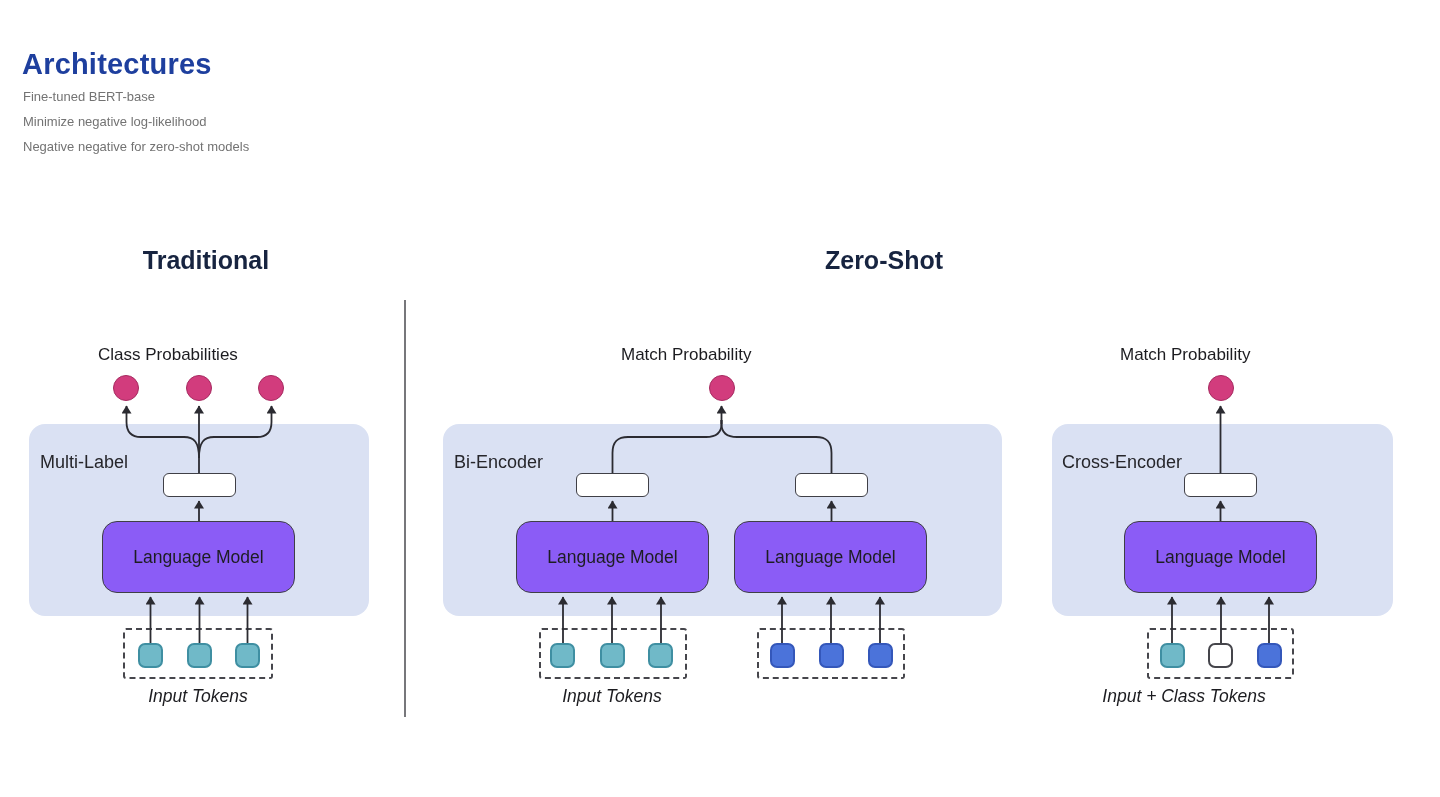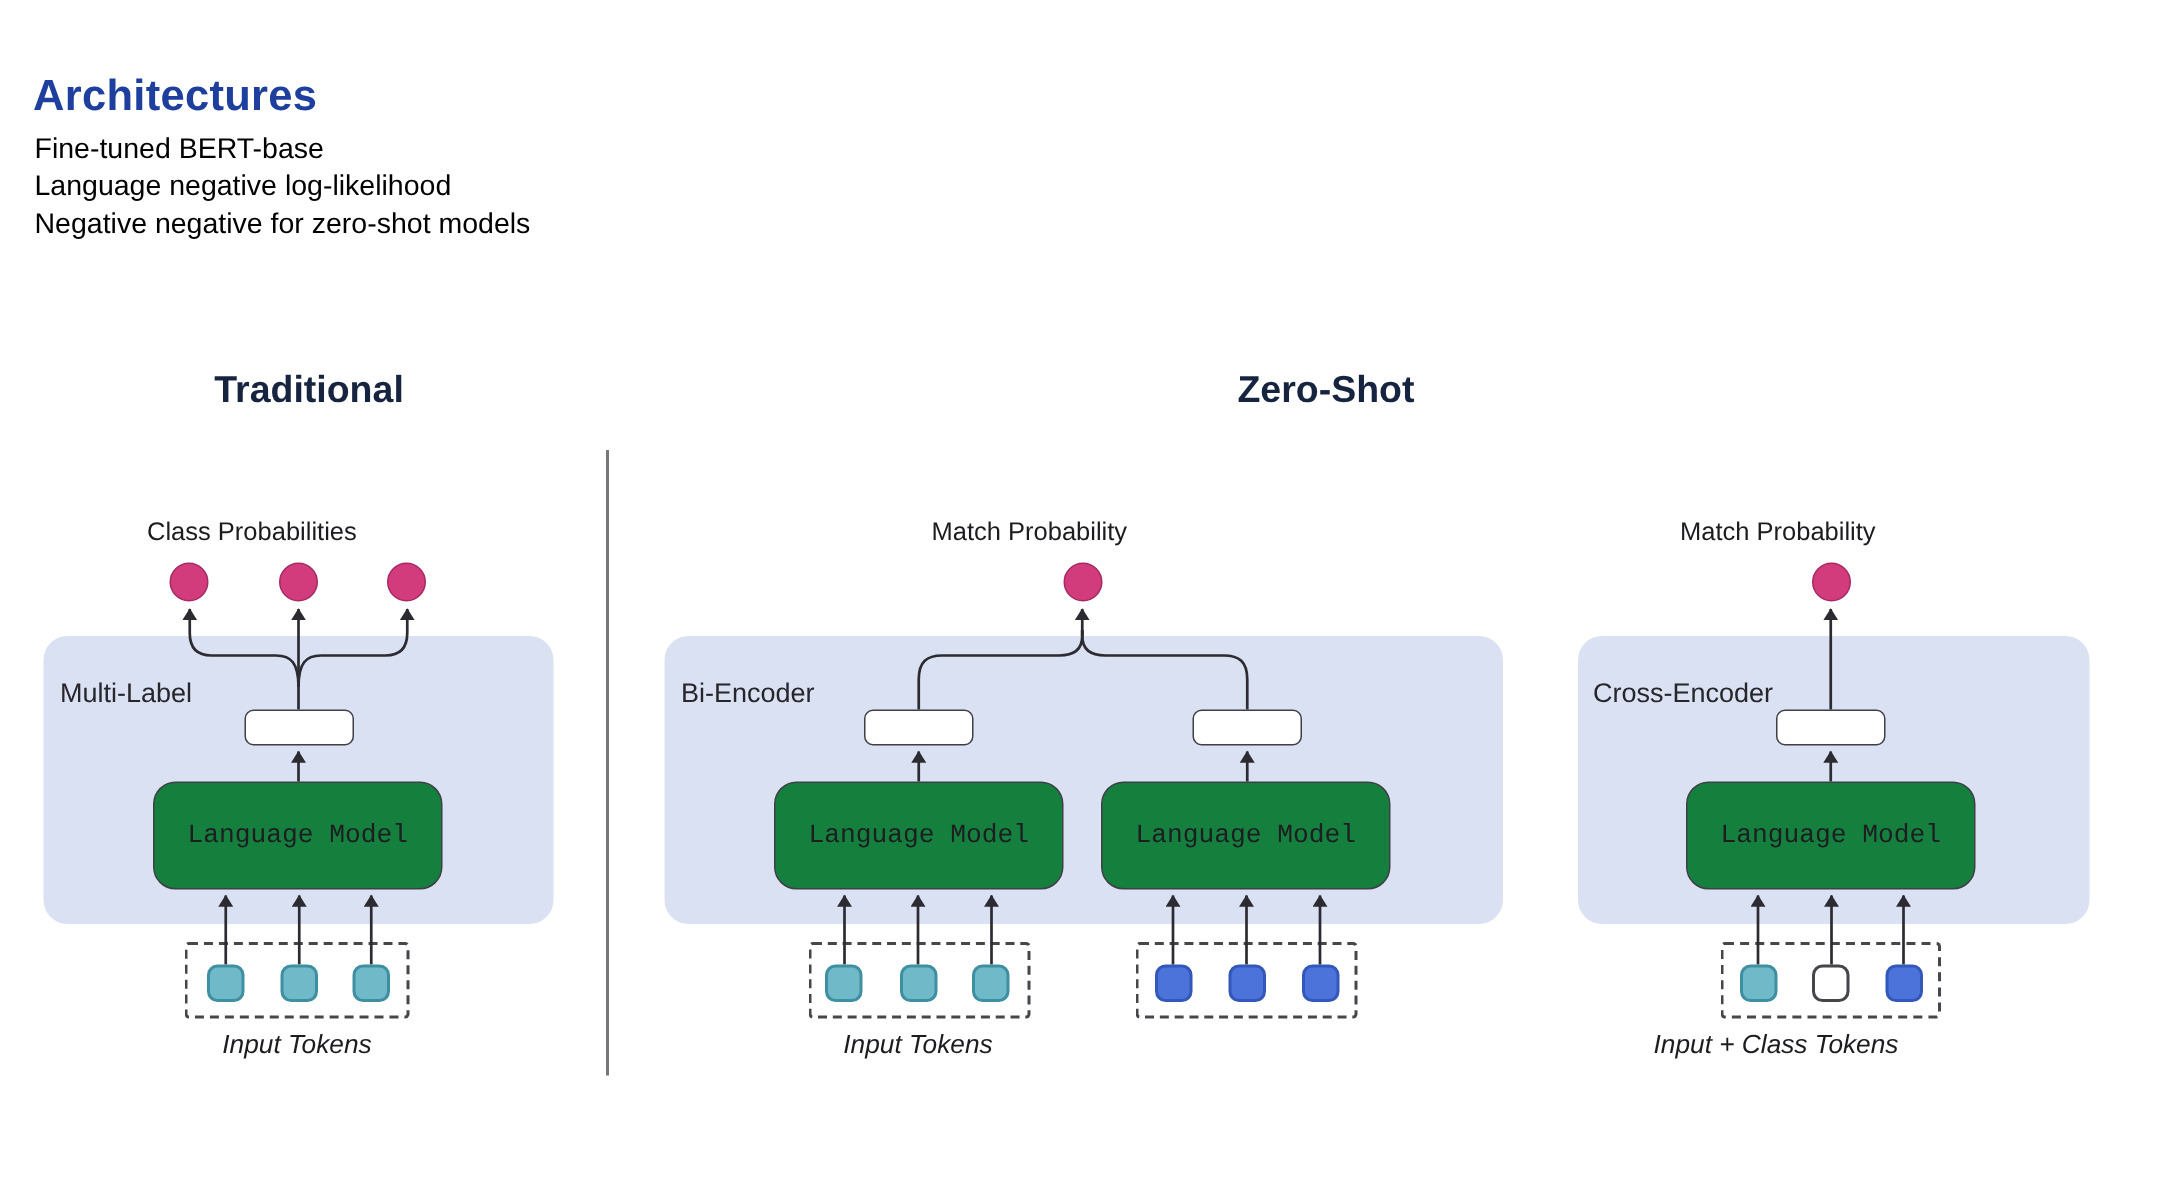--- a/index.html
+++ b/index.html
@@ -5,41 +5,41 @@
   html,body{margin:0;padding:0;background:#ffffff;}
   .stage{
     position:relative;width:1440px;height:721px;background:#ffffff;
     font-family:"Liberation Sans", sans-serif;overflow:hidden;
   }
   .page-title{
     position:absolute;left:22px;top:48px;margin:0;
     font-size:29px;font-weight:bold;color:#1e3f9e;letter-spacing:.2px;
   }
   .subtitle-line{
-    position:absolute;left:23px;font-size:19px;color:#000000;
+    position:absolute;left:23px;font-size:13px;color:#737373;
   }
   .section-title{
     position:absolute;top:242px;width:300px;margin:4px;text-align:center;
     font-size:25px;font-weight:bold;color:#172440;
   }
   .divider{
     position:absolute;left:404px;top:300px;width:2px;height:417px;background:#77777b;
   }
   .panel{
     position:absolute;top:424px;height:192px;background:#dae1f3;border-radius:16px;z-index:1;
   }
   .panel-label{
     position:absolute;top:452px;font-size:18px;color:#26262b;z-index:3;
   }
   .arrows{position:absolute;left:0;top:0;z-index:2;}
   .lm-box{
     position:absolute;top:521px;width:193px;height:72px;box-sizing:border-box;
-    background:#15803d;border:1.6px solid #3f3f46;border-radius:15px;
+    background:#8b5cf6;border:1.6px solid #3f3f46;border-radius:15px;
     display:flex;align-items:center;justify-content:center;
-    font-size:17.5px;color:#1d1d22;z-index:3;font-family:Liberation Mono, monospace;
+    font-size:17.5px;color:#1d1d22;z-index:3;
   }
   .embed-box{
     position:absolute;top:473px;width:73px;height:24px;box-sizing:border-box;
     background:#ffffff;border:1.6px solid #3f3f46;border-radius:6px;z-index:3;
   }
   .prob-circle{
     position:absolute;top:375px;width:26px;height:26px;box-sizing:border-box;
     border-radius:50%;background:#d23c7d;border:1.5px solid #a62a60;z-index:3;
   }
   .out-label{
@@ -62,21 +62,21 @@
     font-size:17.5px;color:#1c1c20;z-index:3;font-style:italic;
   }
 </style>
 </head>
 <body>
 
 <div class="stage">
 
   <h1 class="page-title">Architectures</h1>
   <div class="subtitle-line" style="top:89px">Fine-tuned BERT-base</div>
-  <div class="subtitle-line" style="top:114px">Language negative log-likelihood</div>
+  <div class="subtitle-line" style="top:114px">Minimize negative log-likelihood</div>
   <div class="subtitle-line" style="top:139px">Negative negative for zero-shot models</div>
 
   <h2 class="section-title" style="left:52px">Traditional</h2>
   <h2 class="section-title" style="left:730px">Zero-Shot</h2>
 
   <div class="divider"></div>
 
   <div class="panel" style="left:29px;width:340px"></div>
   <div class="panel" style="left:443px;width:559px"></div>
   <div class="panel" style="left:1052px;width:341px"></div>

